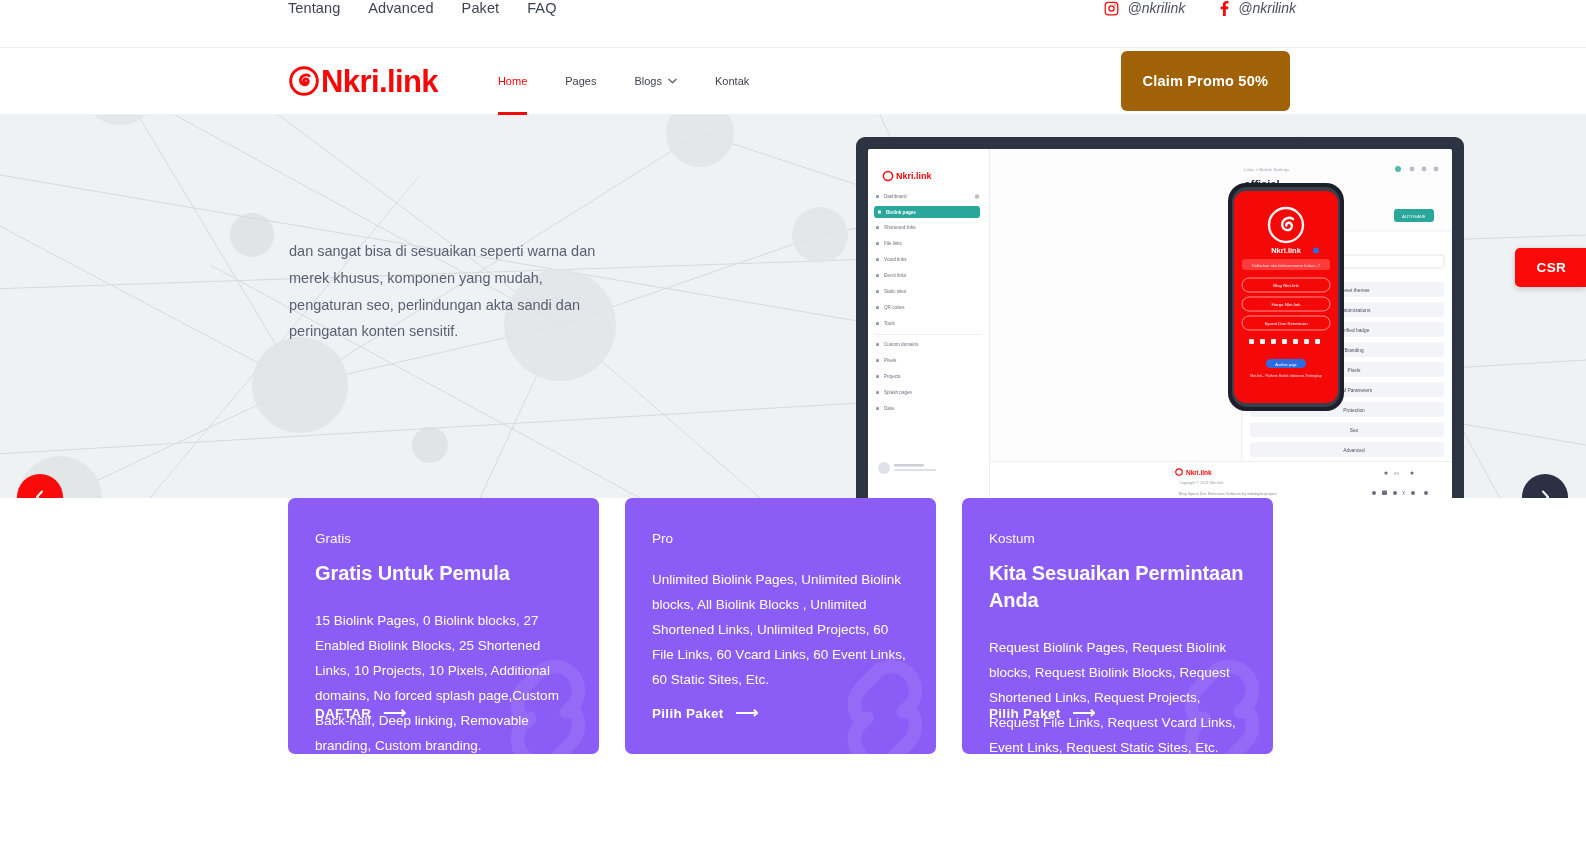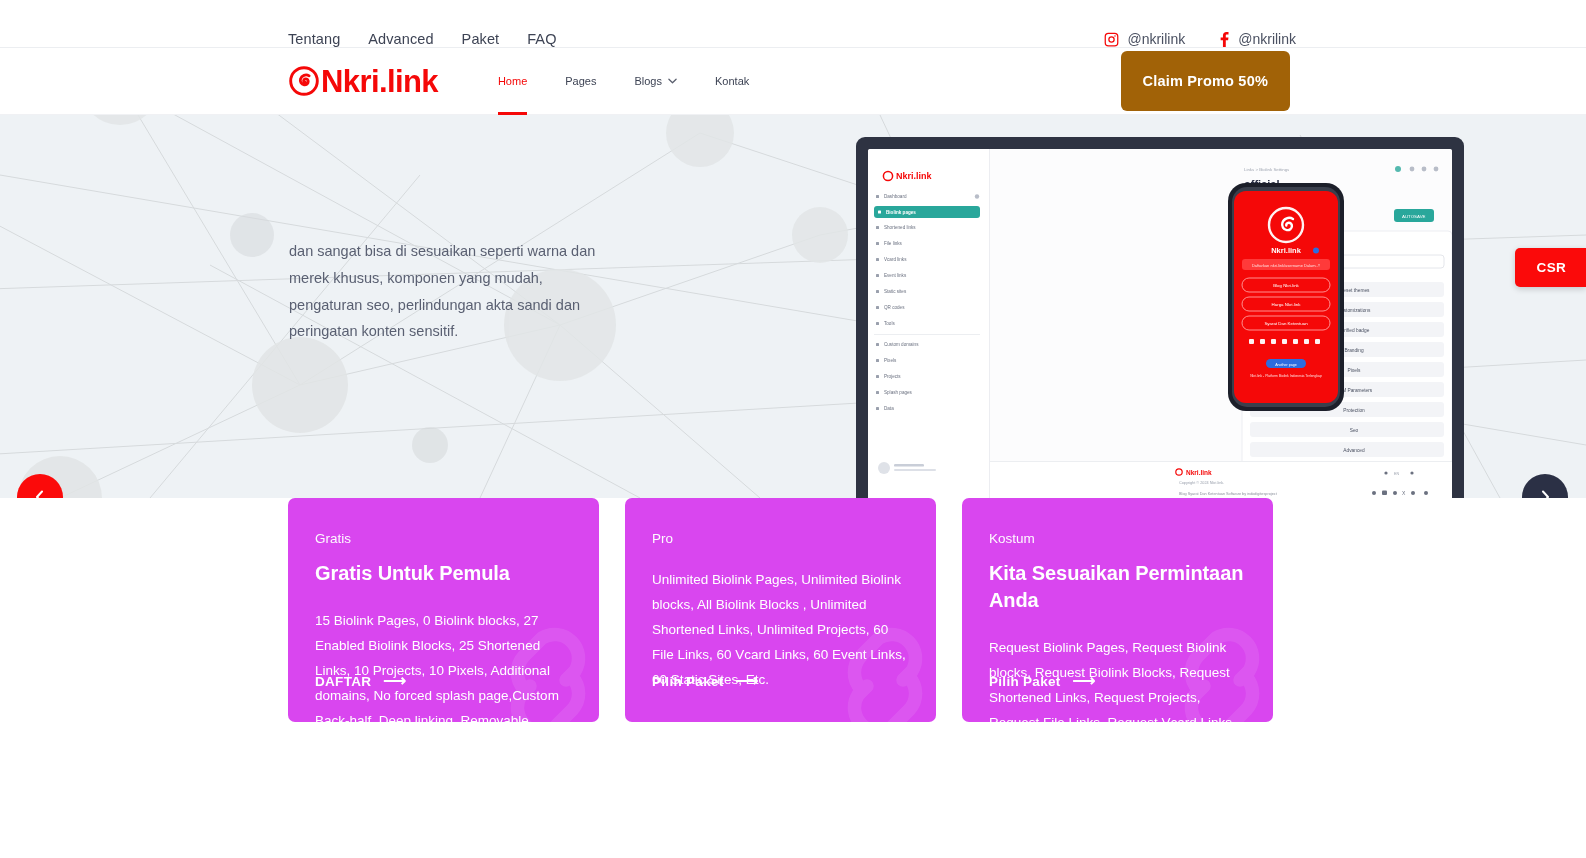--- a/index.html
+++ b/index.html
@@ -6,32 +6,32 @@
   html, body {
     width:1586px; height:858px;
     font-family:"Liberation Sans", sans-serif;
     background:#ffffff; overflow:hidden;
   }
   .page { position:relative; width:1586px; height:858px; background:#fff; }
 
   
   .topbar {
     position:relative; height:48px; background:#fff;
-    display:flex; align-items:flex-end;
+    display:flex; align-items:flex-start;
     border-bottom:1px solid #eceef1;
     padding:0 290px 0 288px;
   }
   .topnav { display:flex; align-items:center; gap:28px; }
   .topnav a {
     font-size:14.5px; color:#3d4354; text-decoration:none; letter-spacing:.1px;
   }
   .topsocial {
     margin-left:auto; display:flex; align-items:center; gap:34px;
   }
-  .soc { display:flex; align-items:center; gap:8px; }
+  .soc { display:flex; align-items:center; gap:8px;font-style:italic; }
   .soc .lbl { font-size:14px; color:#4a5061; }
   .ig-icon { width:15px; height:15px; display:block; }
   .fb-icon { width:11px; height:16px; display:block; }
 
   
   .header {
     position:relative; height:67px; background:#fff;
     display:flex; align-items:center; padding:0 296px 0 289px;
     border-bottom:1px solid #f0f1f4; z-index:20;
   }
@@ -99,22 +99,22 @@
     padding:12px 20px 12px 22px; border-radius:5px 0 0 5px; cursor:pointer;
     box-shadow:0 2px 6px rgba(0,0,0,.18); letter-spacing:.3px;
   }
 
   
   .cards {
     position:absolute; left:288px; top:498px; z-index:10;
     display:flex; gap:26px;
   }
   .card {
-    position:relative; width:311px; height:224px;
-    background:#d946ef; border-radius:7px; overflow:hidden;
+    position:relative; width:311px; height:256px;
+    background:#8b5cf6; border-radius:7px; overflow:hidden;
     padding:33px 26px 0 27px; color:#fff;
   }
   .card .wm {
     position:absolute; right:-24px; bottom:-36px; width:150px; height:150px;
     opacity:.09; pointer-events:none;
   }
   .card .tag { font-size:13.5px; font-weight:500; opacity:.97; }
   .card h3 {
     margin-top:14px; font-size:20px; line-height:1.35; font-weight:bold;
     letter-spacing:-0.1px;

